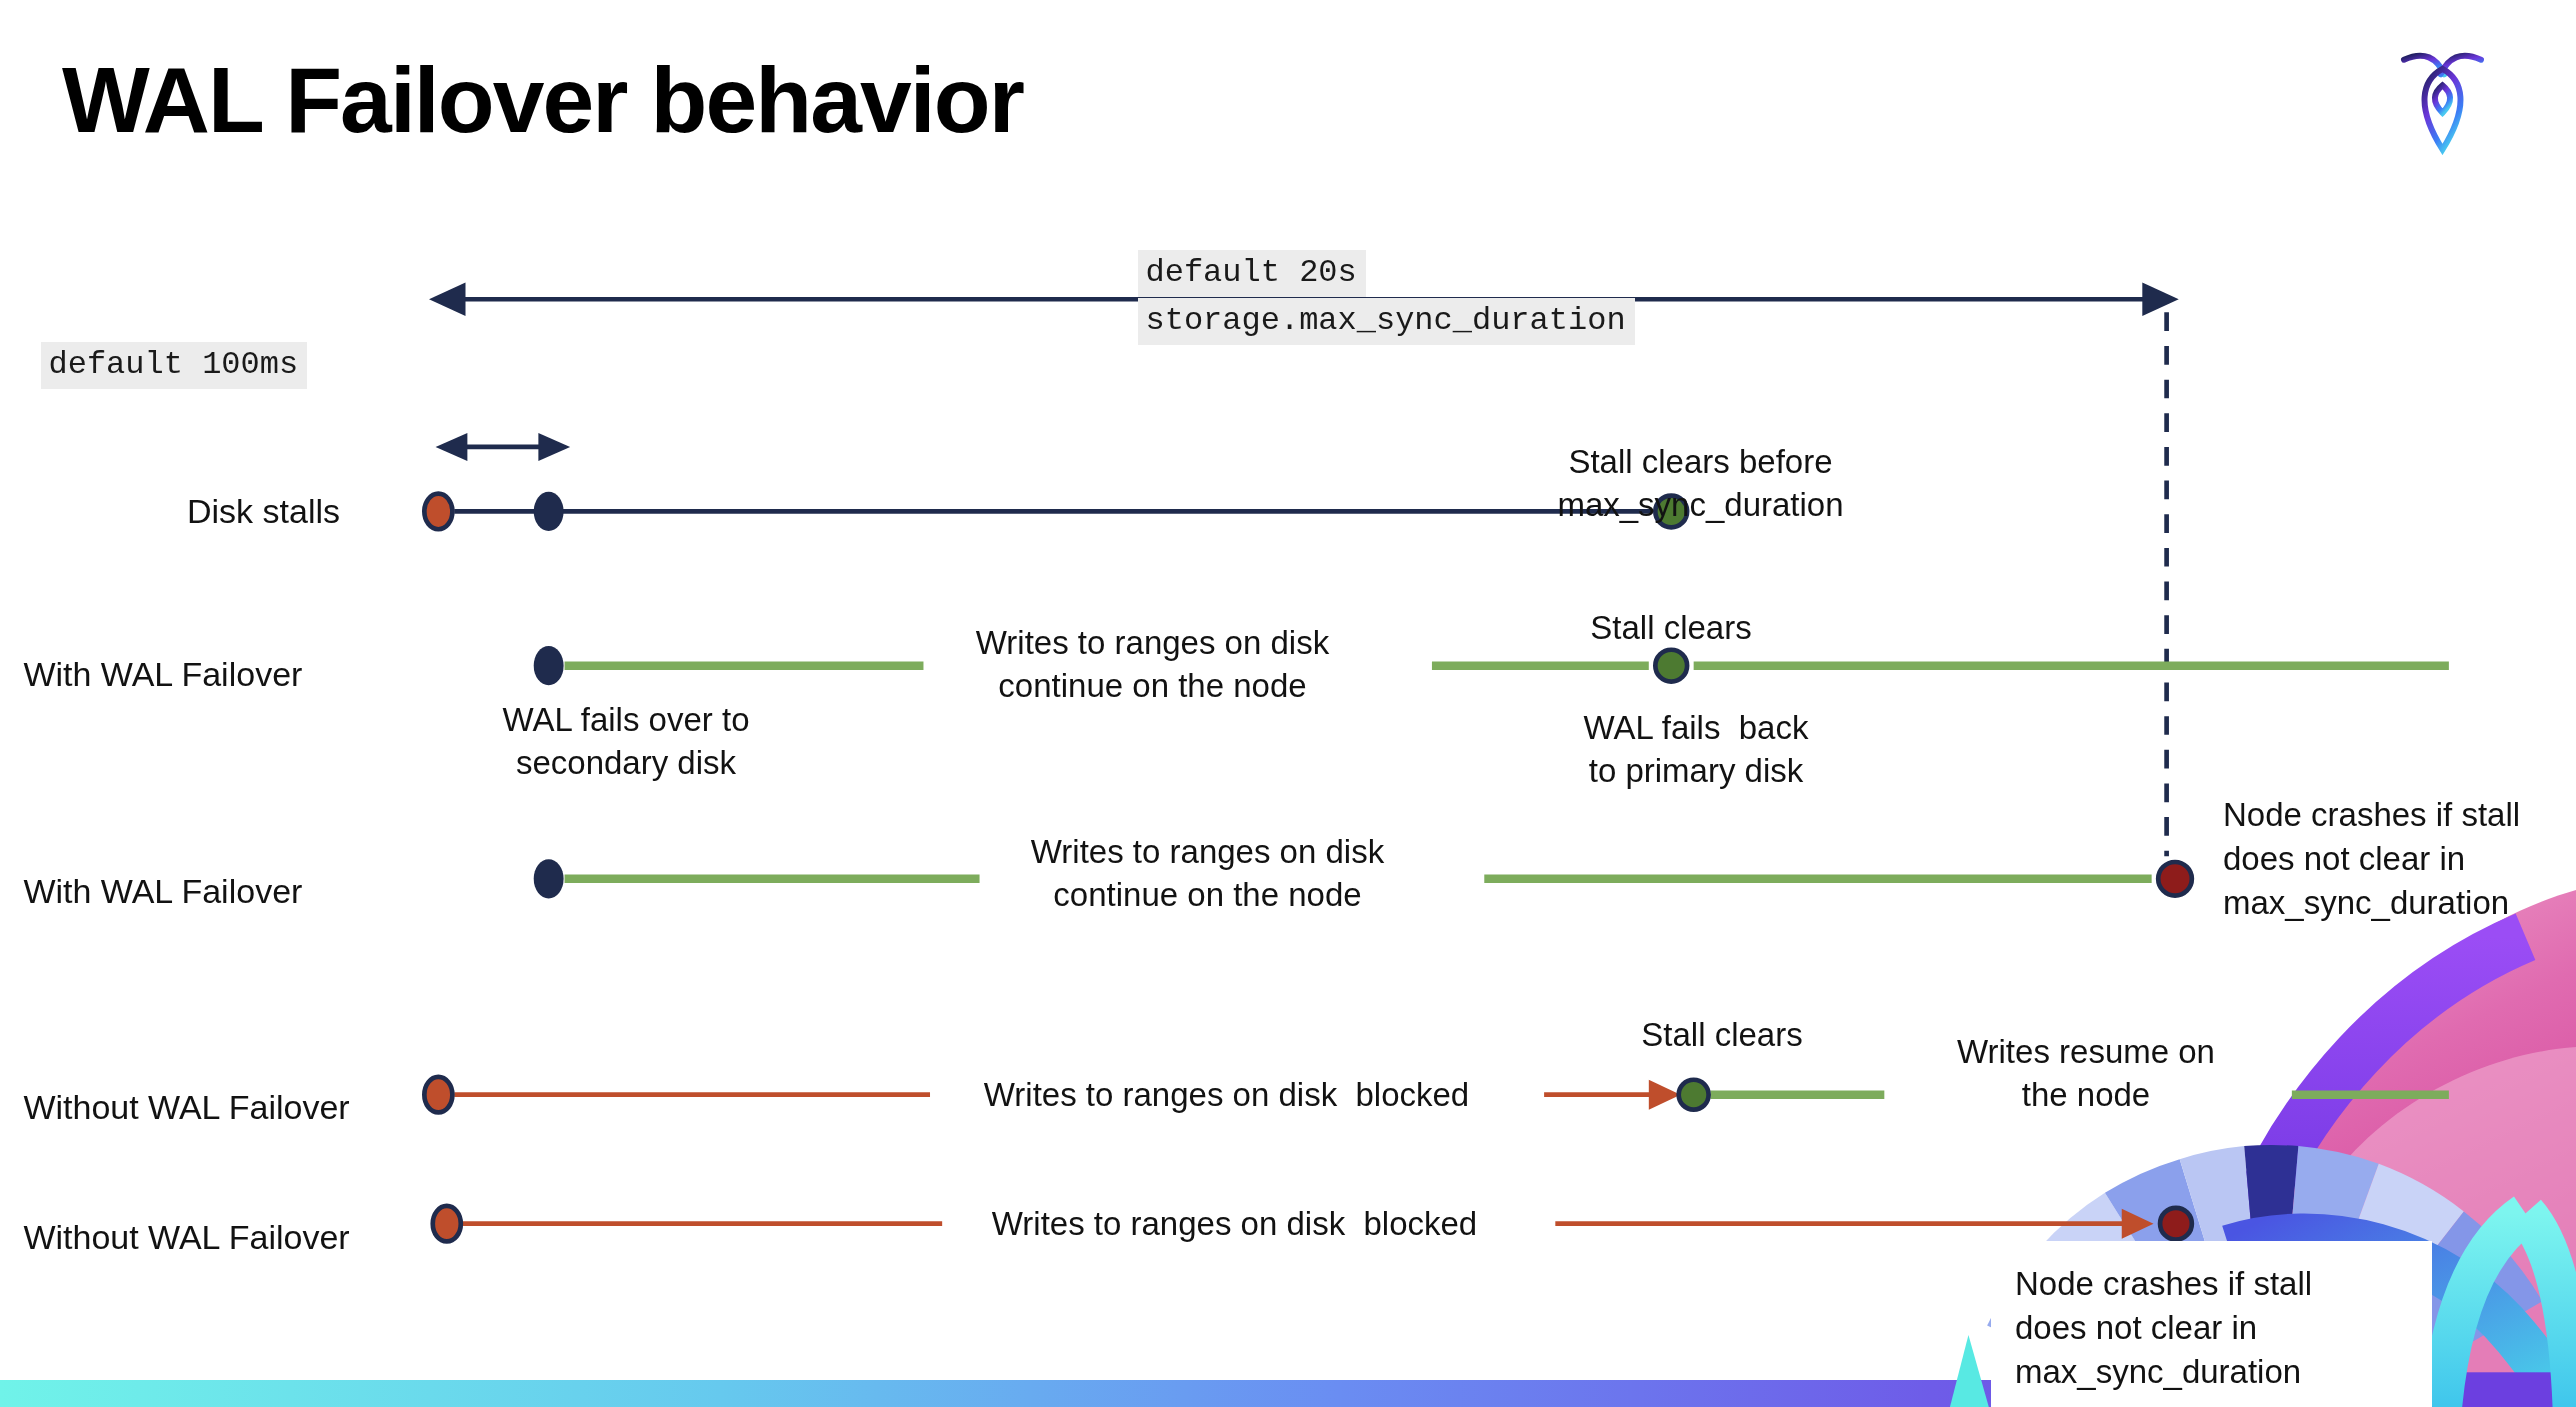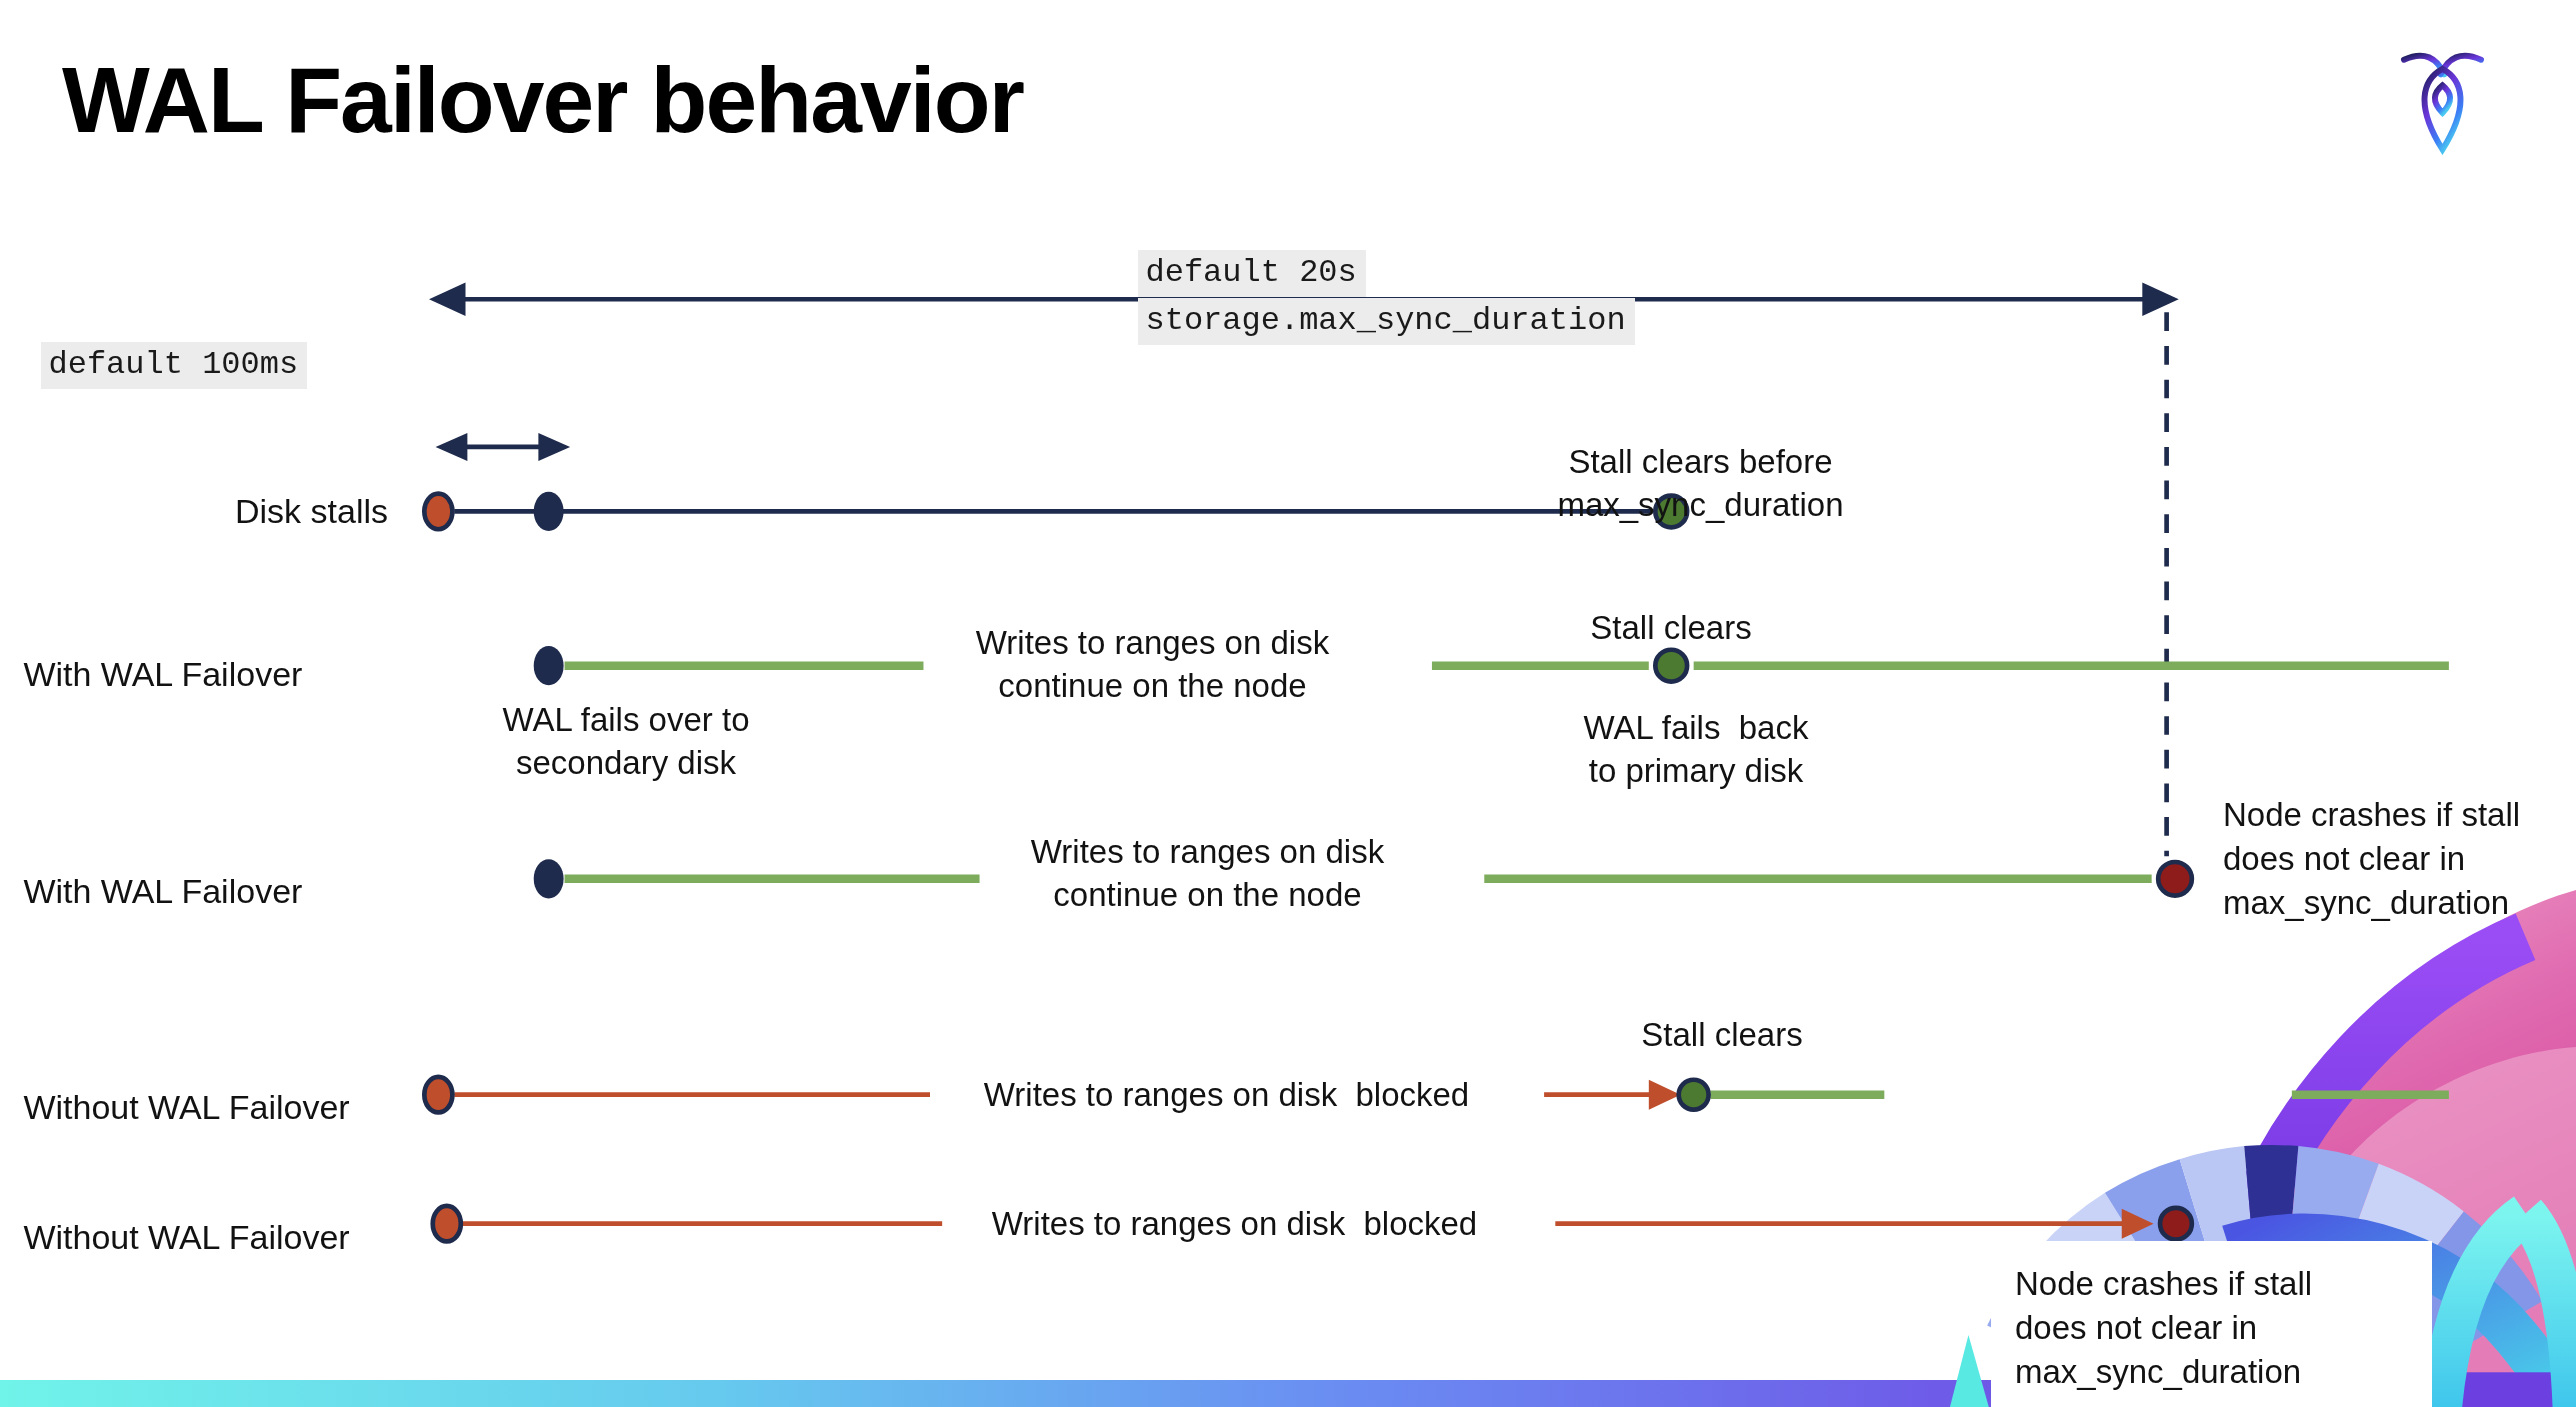--- a/index.html
+++ b/index.html
@@ -148,21 +148,21 @@
   </svg>
 
   <div class="code-note" style="left:1138px;top:250px;">
     <span class="code-line"><span class="code-chip">default 20s</span></span>
     <span class="code-line"><span class="code-chip">storage.max_sync_duration</span></span>
   </div>
   <div class="code-note" style="left:41px;top:342px;">
     <span class="code-line"><span class="code-chip">default 100ms</span></span>
   </div>
 
-  <div class="row-label" style="left:187px;top:488px;width:201px;text-align:right;">Disk stalls</div>
+  <div class="row-label" style="left:187px;top:488px;width:201px;">Disk stalls</div>
   <div class="row-label" style="left:23.4px;top:651px;">With WAL Failover</div>
   <div class="row-label" style="left:23.4px;top:868px;">With WAL Failover</div>
   <div class="row-label" style="left:23.4px;top:1084px;">Without WAL Failover</div>
   <div class="row-label" style="left:23.4px;top:1214px;">Without WAL Failover</div>
 
   <div class="callout" style="left:1467px;top:408px;width:467px;margin-top:32px;">Stall clears before
 max_sync_duration</div>
   <div class="callout" style="left:919px;top:621px;width:467px;">Writes to ranges on disk
 continue on the node</div>
   <div class="callout" style="left:1531px;top:606px;width:280px;">Stall clears</div>
@@ -170,20 +170,22 @@
 secondary disk</div>
   <div class="callout" style="left:1509px;top:706px;width:374px;">WAL fails  back
 to primary disk</div>
   <div class="callout" style="left:974px;top:830px;width:467px;">Writes to ranges on disk
 continue on the node</div>
   <div class="callout left" style="left:2223px;top:793px;width:357px;line-height:44px;">Node crashes if stall
 does not clear in
 max_sync_duration</div>
   <div class="callout" style="left:946px;top:1073px;width:561px;">Writes to ranges on disk  blocked</div>
   <div class="callout" style="left:1582px;top:1013px;width:280px;">Stall clears</div>
+  <div class="callout" style="left:1899px;top:1030px;width:374px;">Writes resume on
+the node</div>
   <div class="callout" style="left:954px;top:1202px;width:561px;">Writes to ranges on disk  blocked</div>
 
   <div class="crash-box">
     <div class="callout" style="width:393px;">Node crashes if stall
 does not clear in
 max_sync_duration</div>
   </div>
 
 </div>
 

